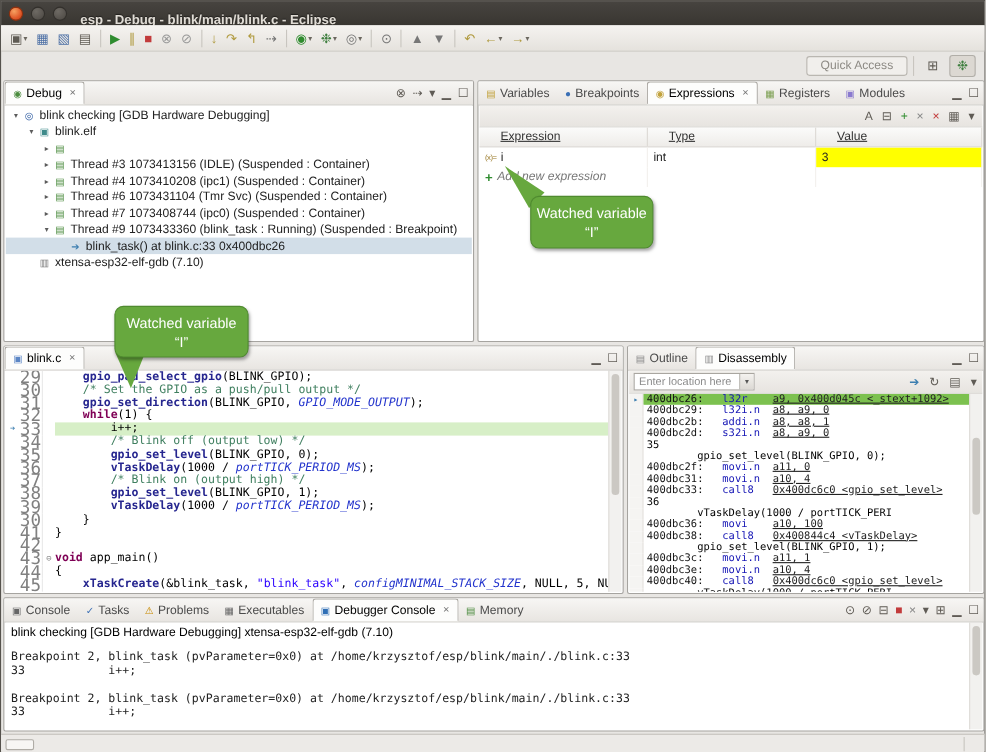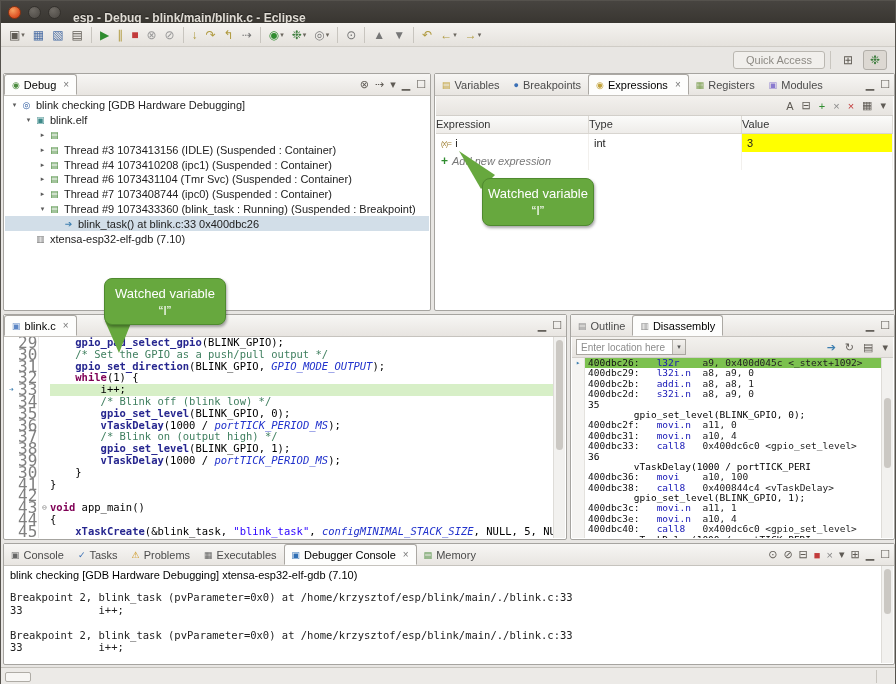--- a/index.html
+++ b/index.html
@@ -41,21 +41,21 @@
   
   #debug-tree{position:absolute;left:1px;right:1px;top:22px;bottom:1px;background:#FFF;overflow:hidden;padding-top:2px;}
   .trow{height:14.8px;display:flex;align-items:center;white-space:nowrap;font-size:11px;}
   .trow.selected{background:#D2DEE8;}
   .tarrow{width:11px;font-size:7px;color:#5C5C5C;text-align:center;flex:none;}
   .ticn{width:13px;font-size:9px;text-align:center;flex:none;margin-right:3px;}
 
   
   #expr-toolbar{position:absolute;left:1px;right:1px;top:22px;height:20px;background:linear-gradient(#F3F1EE,#E7E4E0);border-bottom:1px solid #D2CFCA;display:flex;justify-content:flex-end;align-items:center;gap:6px;padding:0 6px;}
   #expr-header{position:absolute;left:1px;right:1px;top:42px;height:18px;display:flex;background:linear-gradient(#FBFBFA,#EEECE9);border-bottom:1px solid #D8D5D0;}
-  .ecol{padding:2px 0;border-right:1px solid #DCD9D4;font-size:11px;color:#333;}
+  .ecol{padding:2px 19px;border-right:1px solid #DCD9D4;font-size:11px;color:#333;text-decoration:underline;}
   .c0{width:153px;flex:none;}.c1{width:153px;flex:none;}.c2{flex:1;}
   #expr-rows{position:absolute;left:1px;right:1px;top:60px;bottom:1px;overflow:hidden;}
   .erow{height:18px;display:flex;align-items:stretch;font-size:11px;}
   .ecell{padding:0 5px;display:flex;align-items:center;gap:4px;border-right:1px solid #F2F0ED;}
   .val-hl{background:#FFFF00;}
   .wic{font-size:7px;color:#9A7A2A;letter-spacing:-0.5px;}
   .addic{color:#2F8C2F;font-weight:bold;font-size:12px;}
   .addtxt{color:#777;font-style:italic;}
 
   
@@ -81,21 +81,21 @@
   #loc-combo .combo-arrow{width:13px;height:14px;background:linear-gradient(#F4F2EF,#DCD9D4);border-left:1px solid #B5B2AC;font-size:7px;color:#555;display:flex;align-items:center;justify-content:center;}
   #disasm-toolbar .pbicon{margin-left:2px;}
   #disasm-tbicons{margin-left:auto;display:flex;align-items:center;gap:5px;}
   #disasm-lines{position:absolute;left:1px;right:13px;top:43px;bottom:1px;overflow:hidden;font-family:"DejaVu Sans Mono",monospace;font-size:9.5px;background:#FFF;}
   .dl{height:10.4px;line-height:10.4px;display:flex;white-space:pre;}
   .dgut{width:13px;flex:none;background:#F5F4F2;border-right:1px solid #E4E2DE;text-align:center;font-size:7px;color:#3E7FB0;}
   .dtext{flex:1;padding-left:3px;}
   .dl.hl .dtext{background:#7CC14F;}
   .da{color:#111;}
   .dm{color:#1515B5;}
-  .do{color:#222;}
+  .do{color:#222;text-decoration:underline;}
   .ds{color:#000;}
 
   
   #console-body{position:absolute;left:1px;right:13px;top:22px;bottom:1px;background:#FFF;overflow:hidden;}
   #console-banner{font-size:11px;color:#000;padding:3px 5px 2px;}
   #console-text{font-family:"DejaVu Sans Mono",monospace;font-size:10.5px;line-height:12.5px;padding:8px 5px 0;white-space:pre;}
 
   
   #statusbar{position:absolute;left:0;top:666px;width:100%;height:18px;background:#ECEAE7;border-top:1px solid #C4C1BB;}
   #status-chip{position:absolute;left:4px;top:4px;width:26px;height:10px;border:1px solid #AFACA6;border-radius:2px;background:#F7F6F4;}
@@ -354,21 +354,21 @@
           <span class="pbicon">▁</span>
           <span class="pbicon">☐</span>
         </span>
     </div>
     <div id="editor-lines">
         <div class="cl"><span class="annot"></span><span class="num">29</span><span class="fold"></span><span class="ctext"><span class="sgp">    </span><span class="sgf">gpio_pad_select_gpio</span><span class="sgp">(</span><span class="sgp">BLINK_GPIO</span><span class="sgp">);</span></span></div>
         <div class="cl"><span class="annot"></span><span class="num">30</span><span class="fold"></span><span class="ctext"><span class="sgc">    /* Set the GPIO as a push/pull output */</span></span></div>
         <div class="cl"><span class="annot"></span><span class="num">31</span><span class="fold"></span><span class="ctext"><span class="sgp">    </span><span class="sgf">gpio_set_direction</span><span class="sgp">(</span><span class="sgp">BLINK_GPIO</span><span class="sgp">, </span><span class="sgm">GPIO_MODE_OUTPUT</span><span class="sgp">);</span></span></div>
         <div class="cl"><span class="annot"></span><span class="num">32</span><span class="fold"></span><span class="ctext"><span class="sgp">    </span><span class="sgk">while</span><span class="sgp">(1) {</span></span></div>
         <div class="cl cur"><span class="annot">➔</span><span class="num">33</span><span class="fold"></span><span class="ctext"><span class="sgp">        i++;</span></span></div>
-        <div class="cl"><span class="annot"></span><span class="num">34</span><span class="fold"></span><span class="ctext"><span class="sgc">        /* Blink off (blink low) */</span></span></div>
+        <div class="cl"><span class="annot"></span><span class="num">34</span><span class="fold"></span><span class="ctext"><span class="sgc">        /* Blink off (output low) */</span></span></div>
         <div class="cl"><span class="annot"></span><span class="num">35</span><span class="fold"></span><span class="ctext"><span class="sgp">        </span><span class="sgf">gpio_set_level</span><span class="sgp">(</span><span class="sgp">BLINK_GPIO</span><span class="sgp">, 0);</span></span></div>
         <div class="cl"><span class="annot"></span><span class="num">36</span><span class="fold"></span><span class="ctext"><span class="sgp">        </span><span class="sgf">vTaskDelay</span><span class="sgp">(1000 / </span><span class="sgm">portTICK_PERIOD_MS</span><span class="sgp">);</span></span></div>
         <div class="cl"><span class="annot"></span><span class="num">37</span><span class="fold"></span><span class="ctext"><span class="sgc">        /* Blink on (output high) */</span></span></div>
         <div class="cl"><span class="annot"></span><span class="num">38</span><span class="fold"></span><span class="ctext"><span class="sgp">        </span><span class="sgf">gpio_set_level</span><span class="sgp">(</span><span class="sgp">BLINK_GPIO</span><span class="sgp">, 1);</span></span></div>
         <div class="cl"><span class="annot"></span><span class="num">39</span><span class="fold"></span><span class="ctext"><span class="sgp">        </span><span class="sgf">vTaskDelay</span><span class="sgp">(1000 / </span><span class="sgm">portTICK_PERIOD_MS</span><span class="sgp">);</span></span></div>
         <div class="cl"><span class="annot"></span><span class="num">30</span><span class="fold"></span><span class="ctext"><span class="sgp">    }</span></span></div>
         <div class="cl"><span class="annot"></span><span class="num">41</span><span class="fold"></span><span class="ctext"><span class="sgp">}</span></span></div>
         <div class="cl"><span class="annot"></span><span class="num">42</span><span class="fold"></span><span class="ctext"></span></div>
         <div class="cl"><span class="annot"></span><span class="num">43</span><span class="fold">⊖</span><span class="ctext"><span class="sgk">void</span><span class="sgp"> app_main()</span></span></div>
         <div class="cl"><span class="annot"></span><span class="num">44</span><span class="fold"></span><span class="ctext"><span class="sgp">{</span></span></div>

